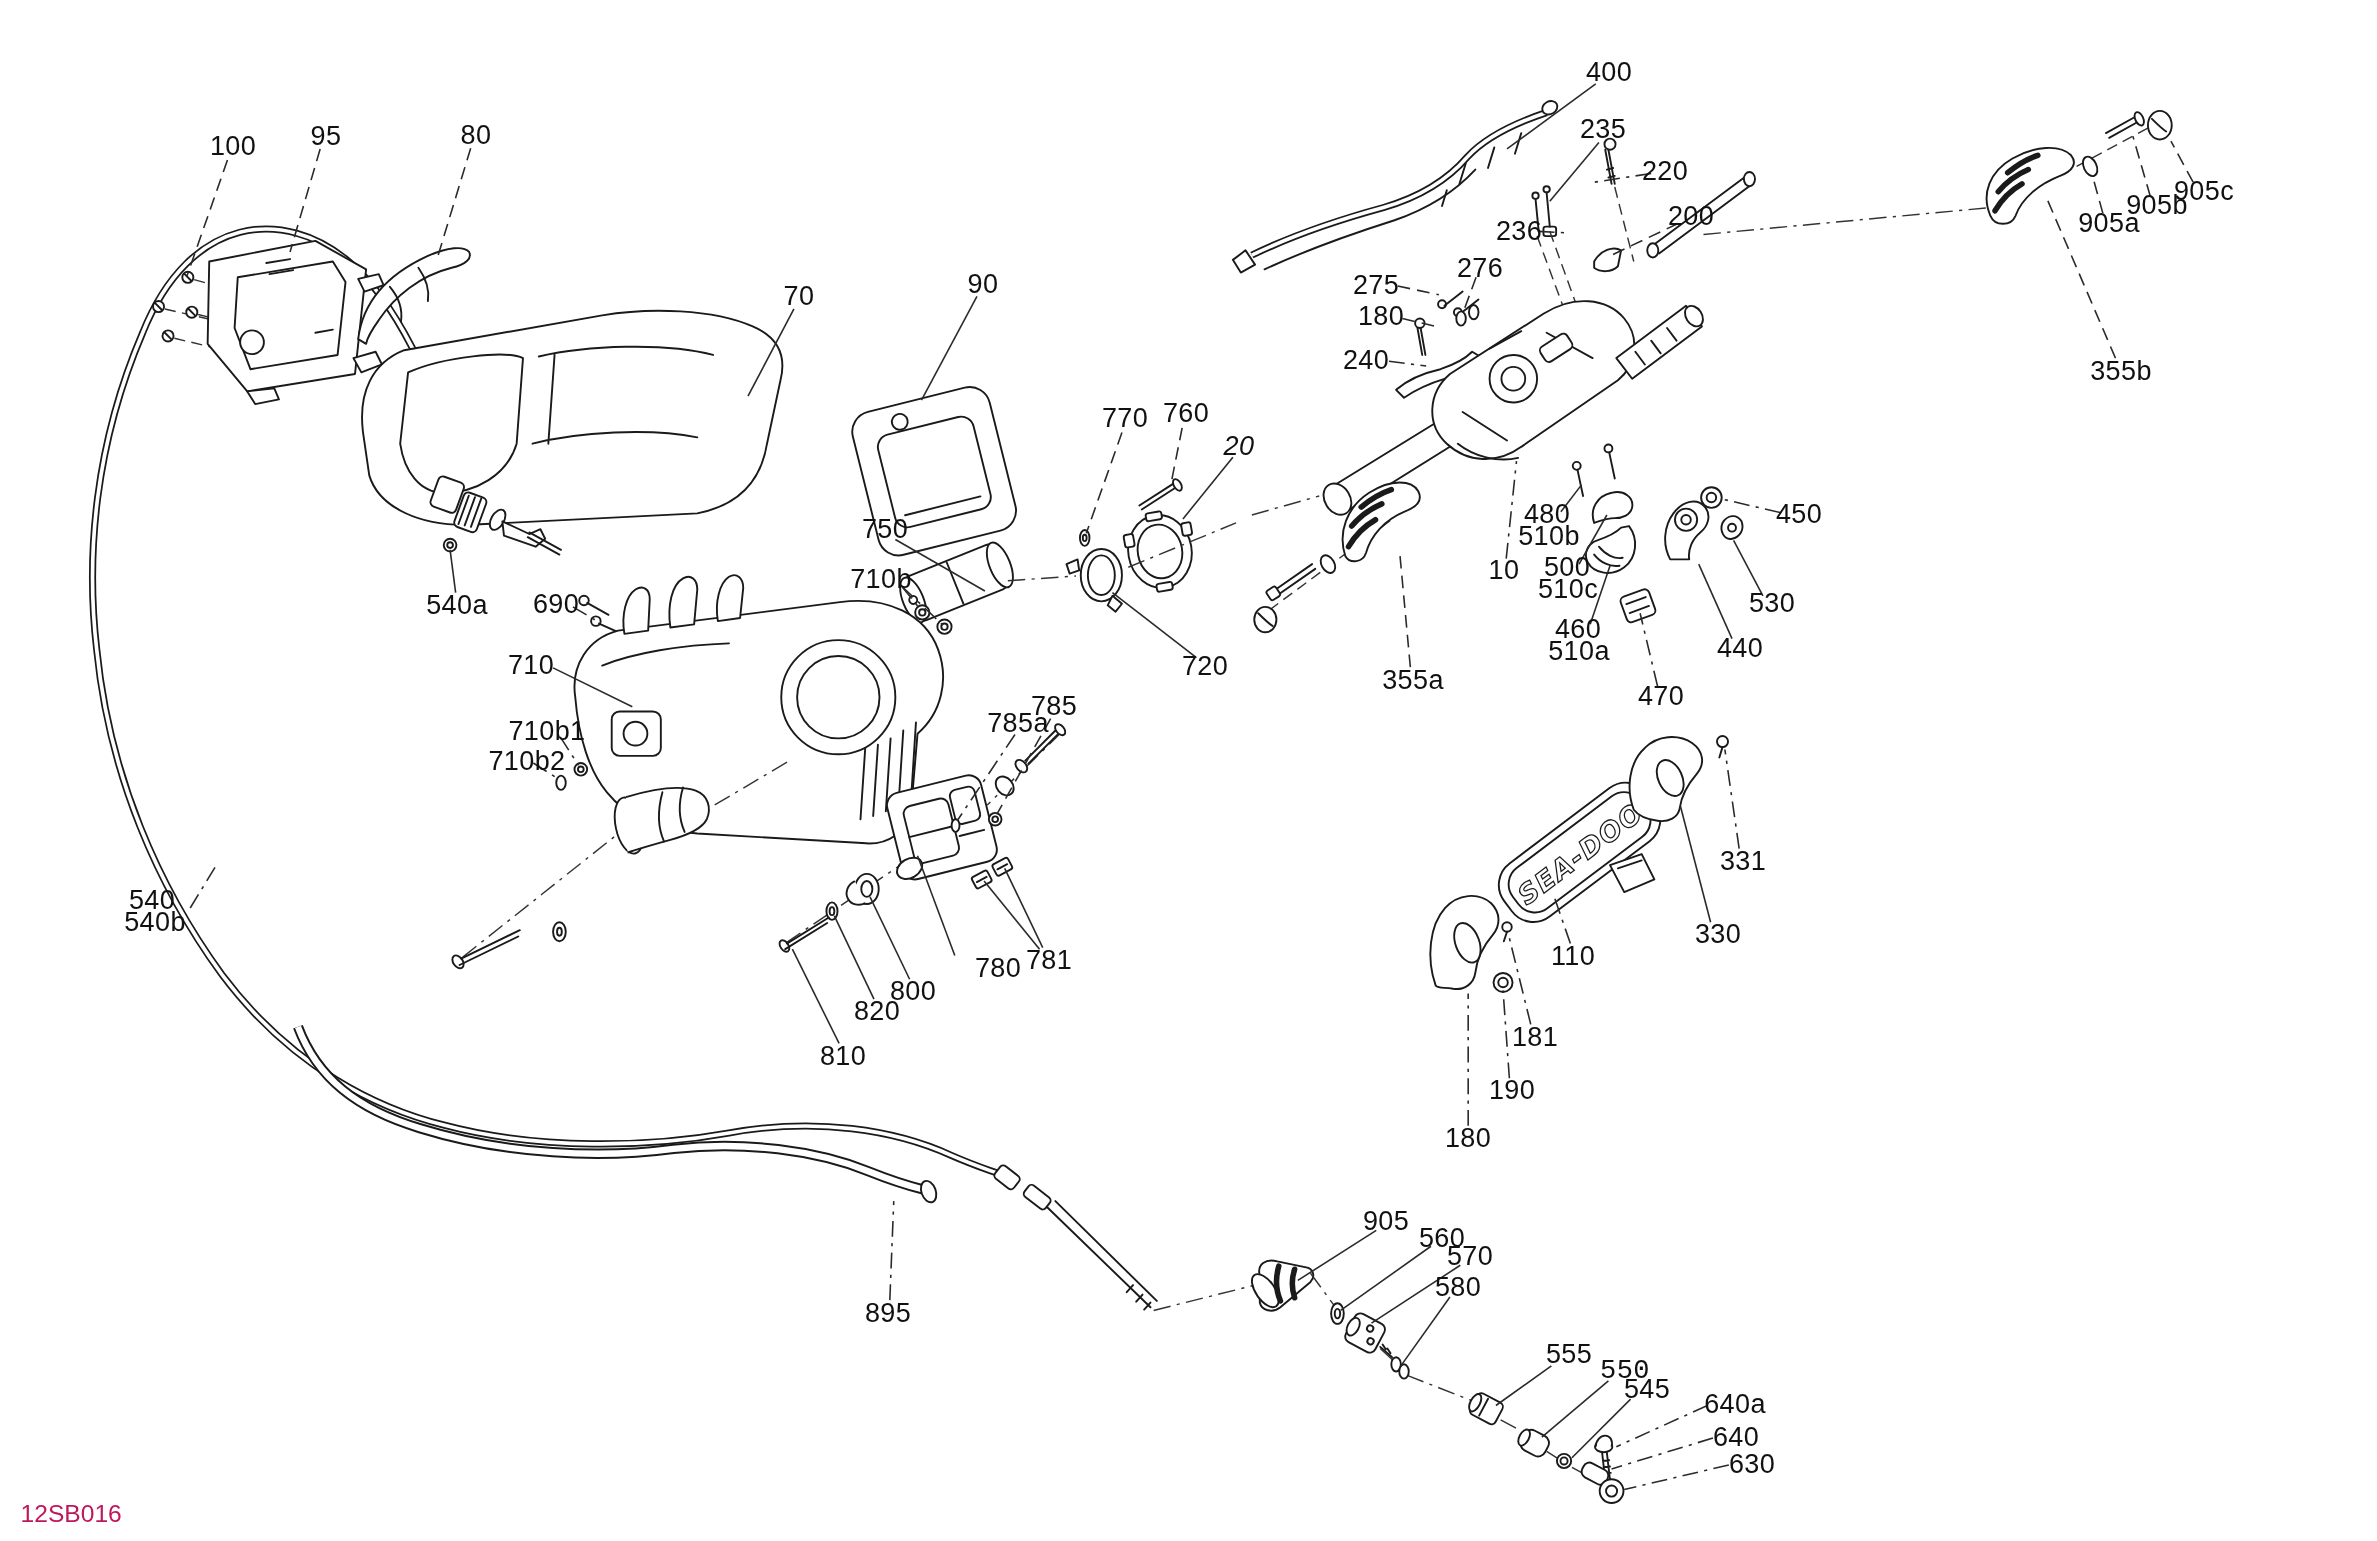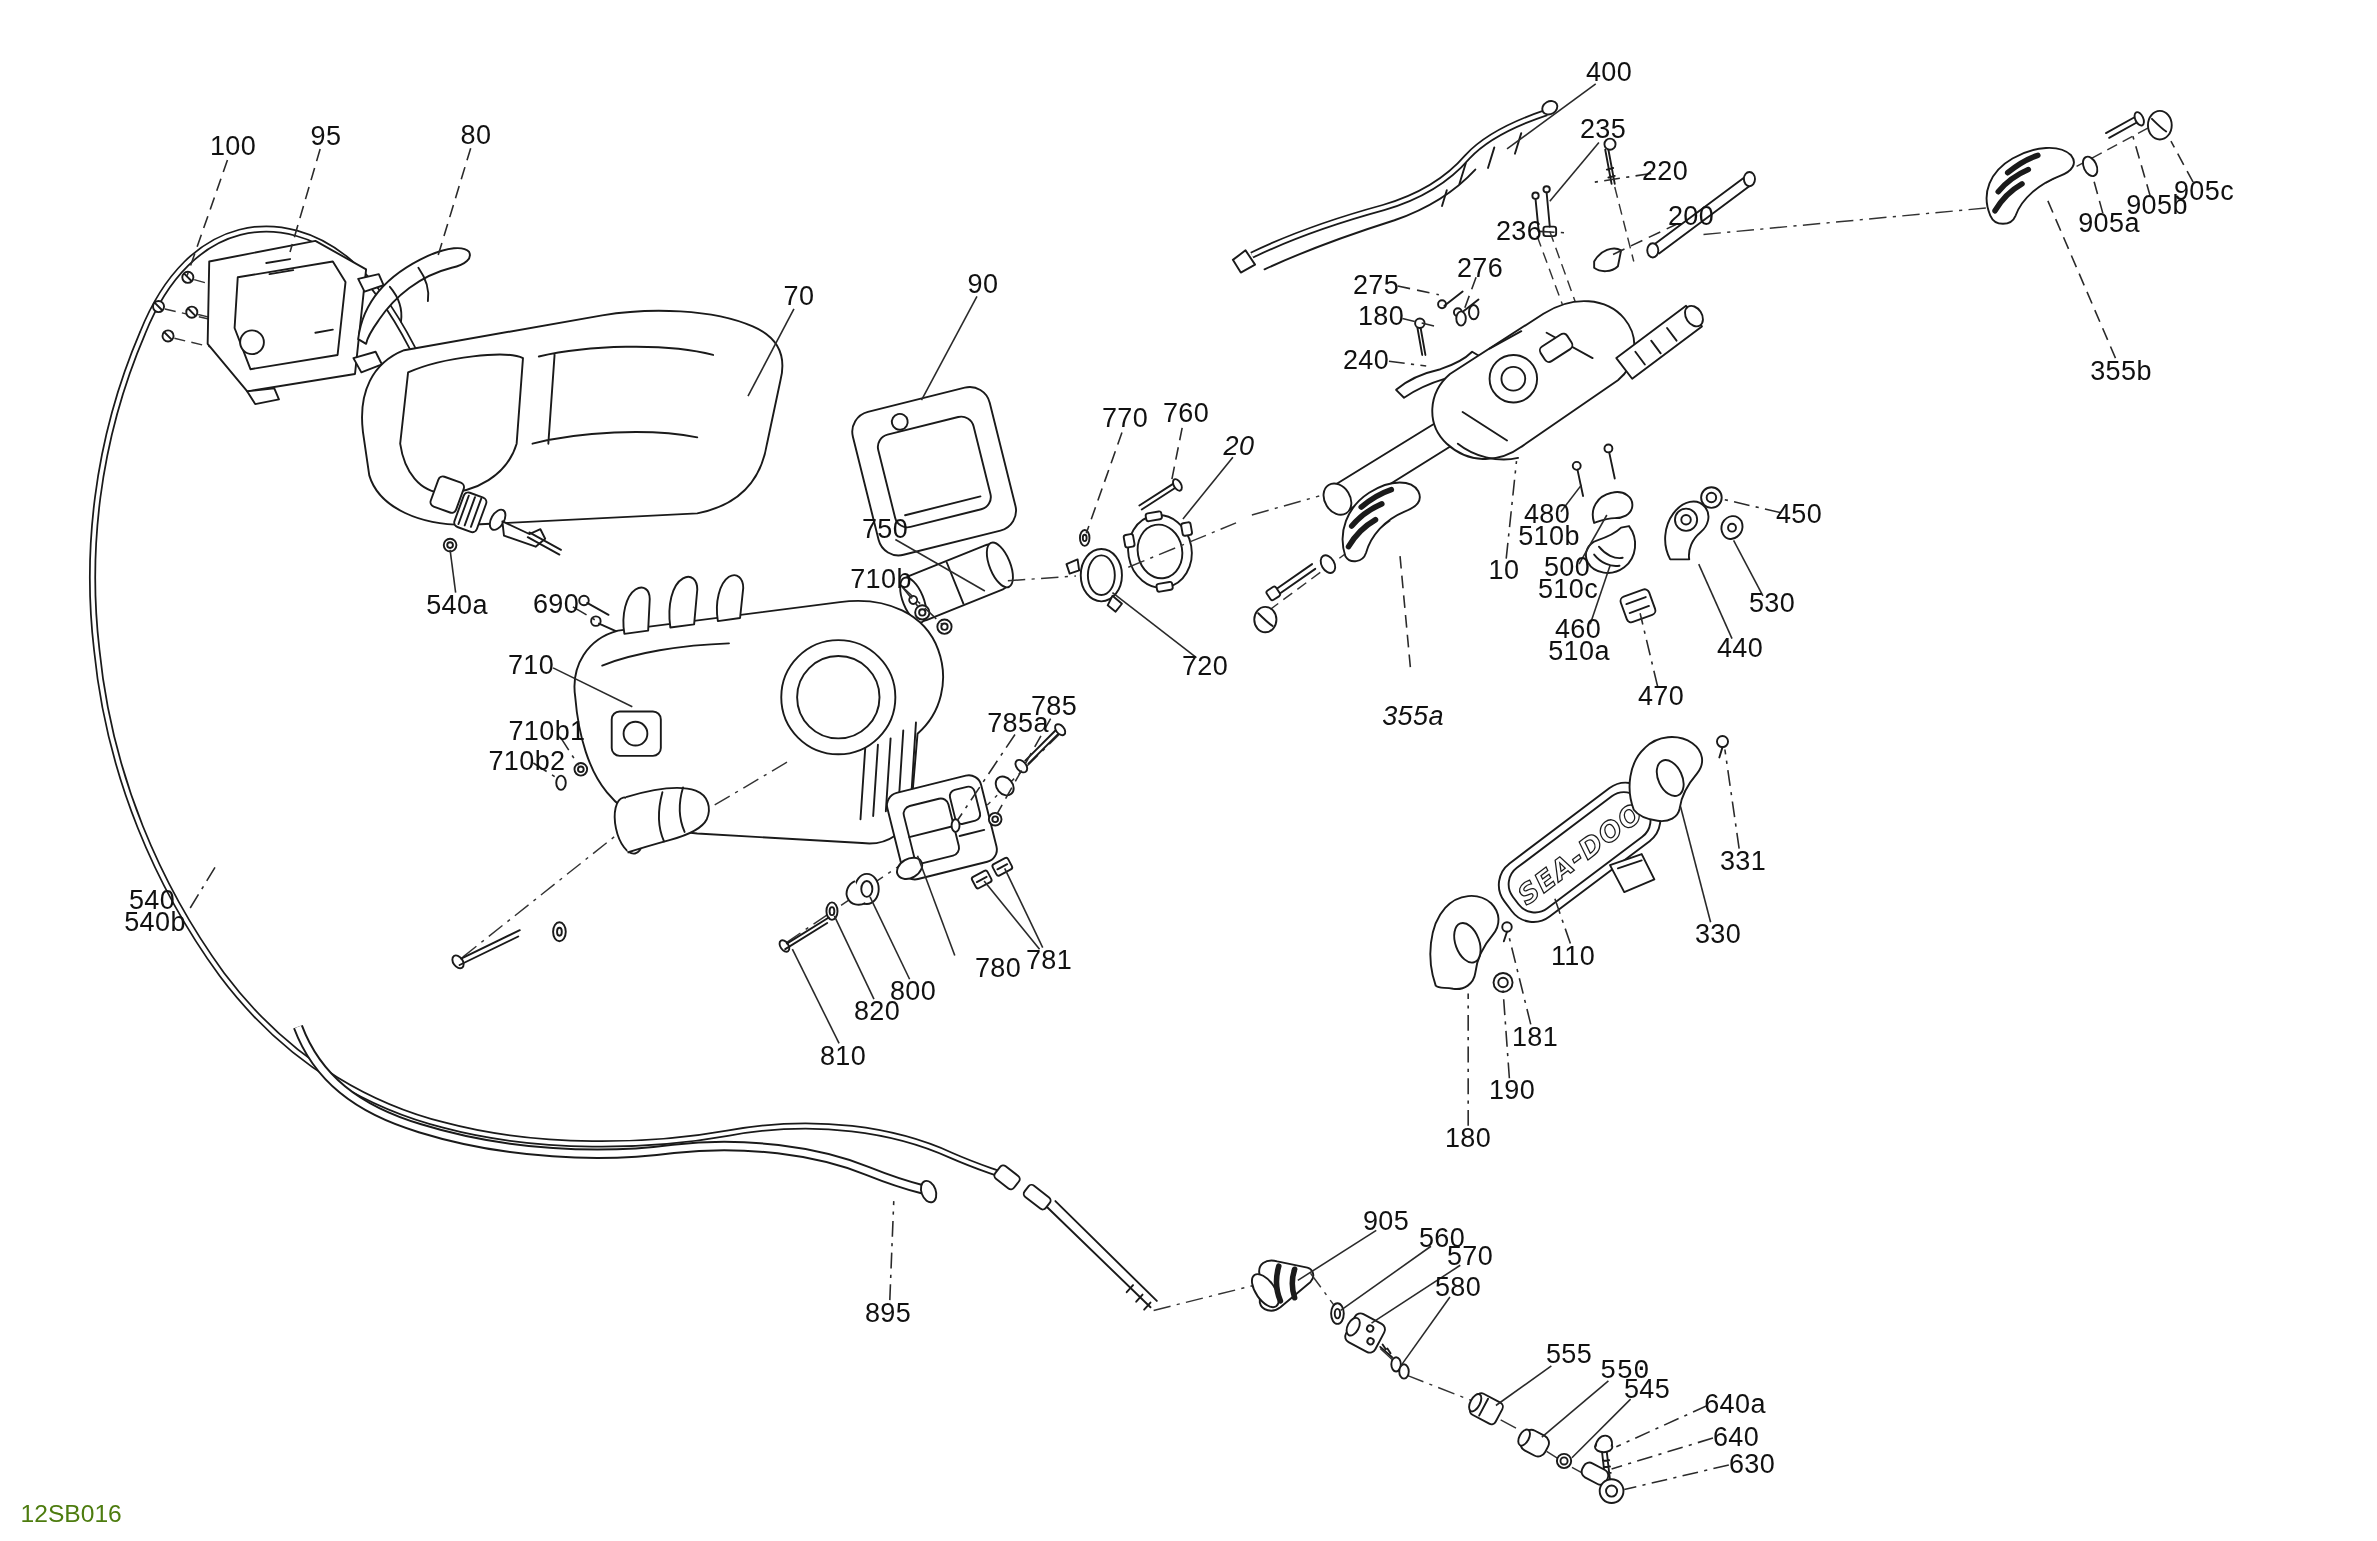--- a/index.html
+++ b/index.html
@@ -13,21 +13,21 @@
   .cable-i{fill:none;stroke:#ffffff;stroke-width:4.6;}
   .tube-o{fill:none;stroke:#1a1a1a;stroke-width:13;}
   .tube-i{fill:none;stroke:#ffffff;stroke-width:8;}
   .ld-solid{stroke:#2a2a2a;stroke-width:2;fill:none;}
   .ld-dash{stroke:#2a2a2a;stroke-width:2;fill:none;stroke-dasharray:16 9;}
   .ld-dashdot{stroke:#2a2a2a;stroke-width:2;fill:none;stroke-dasharray:20 8 4 8;}
   .ax-dash{stroke:#333;stroke-width:1.8;fill:none;stroke-dasharray:14 8;}
   .ax-dashdot{stroke:#333;stroke-width:1.8;fill:none;stroke-dasharray:22 8 4 8;}
   .part-label{position:absolute;transform:translate(-50%,-50%);font-size:27px;color:#111;
               white-space:nowrap;letter-spacing:0.4px;}
-  .diagram-code{position:absolute;left:20.6px;top:1500px;font-size:24.6px;color:#4d7c0f;}
+  .diagram-code{position:absolute;left:20.6px;top:1500px;font-size:24.6px;color:#be185d;}
 </style>
 </head>
 <body>
 
 <div class="stage">
 <svg width="2377" height="1541" viewBox="0 0 3000 1945">
 
   <g>
     <path class="cable-o" d="M585,598 C545,480 500,380 440,330 C360,262 240,270 180,420 C120,560 108,700 122,820 C138,980 200,1120 280,1230 C370,1350 480,1400 560,1420 C680,1452 820,1448 920,1430 C1030,1410 1130,1426 1200,1458 C1232,1472 1252,1478 1262,1482"></path>
     <path class="cable-i" d="M585,598 C545,480 500,380 440,330 C360,262 240,270 180,420 C120,560 108,700 122,820 C138,980 200,1120 280,1230 C370,1350 480,1400 560,1420 C680,1452 820,1448 920,1430 C1030,1410 1130,1426 1200,1458 C1232,1472 1252,1478 1262,1482"></path>
@@ -449,21 +449,21 @@
       <div class="part-label" style="left: 2109px; top: 223px;">905a</div>
       <div class="part-label" style="left: 2121px; top: 371px;">355b</div>
       <div class="part-label" style="left: 799px; top: 296px;">70</div>
       <div class="part-label" style="left: 983px; top: 284px;">90</div>
       <div class="part-label" style="left: 1125px; top: 418px;">770</div>
       <div class="part-label" style="left: 1186px; top: 413px;">760</div>
       <div class="part-label" style="left: 1239px; top: 446px; font-style: italic;">20</div>
       <div class="part-label" style="left: 885px; top: 529px;">750</div>
       <div class="part-label" style="left: 881px; top: 579px;">710b</div>
       <div class="part-label" style="left: 1205px; top: 666px;">720</div>
-      <div class="part-label" style="left: 1413px; top: 716px; font-style: italic;">355a</div>
+      <div class="part-label" style="left: 1413px; top: 680px;">355a</div>
       <div class="part-label" style="left: 1504px; top: 570px;">10</div>
       <div class="part-label" style="left: 1547px; top: 514px;">480</div>
       <div class="part-label" style="left: 1549px; top: 536px;">510b</div>
       <div class="part-label" style="left: 1567px; top: 567px;">500</div>
       <div class="part-label" style="left: 1568px; top: 589px;">510c</div>
       <div class="part-label" style="left: 1578px; top: 629px;">460</div>
       <div class="part-label" style="left: 1579px; top: 651px;">510a</div>
       <div class="part-label" style="left: 1661px; top: 696px;">470</div>
       <div class="part-label" style="left: 1740px; top: 648px;">440</div>
       <div class="part-label" style="left: 1772px; top: 603px;">530</div>

